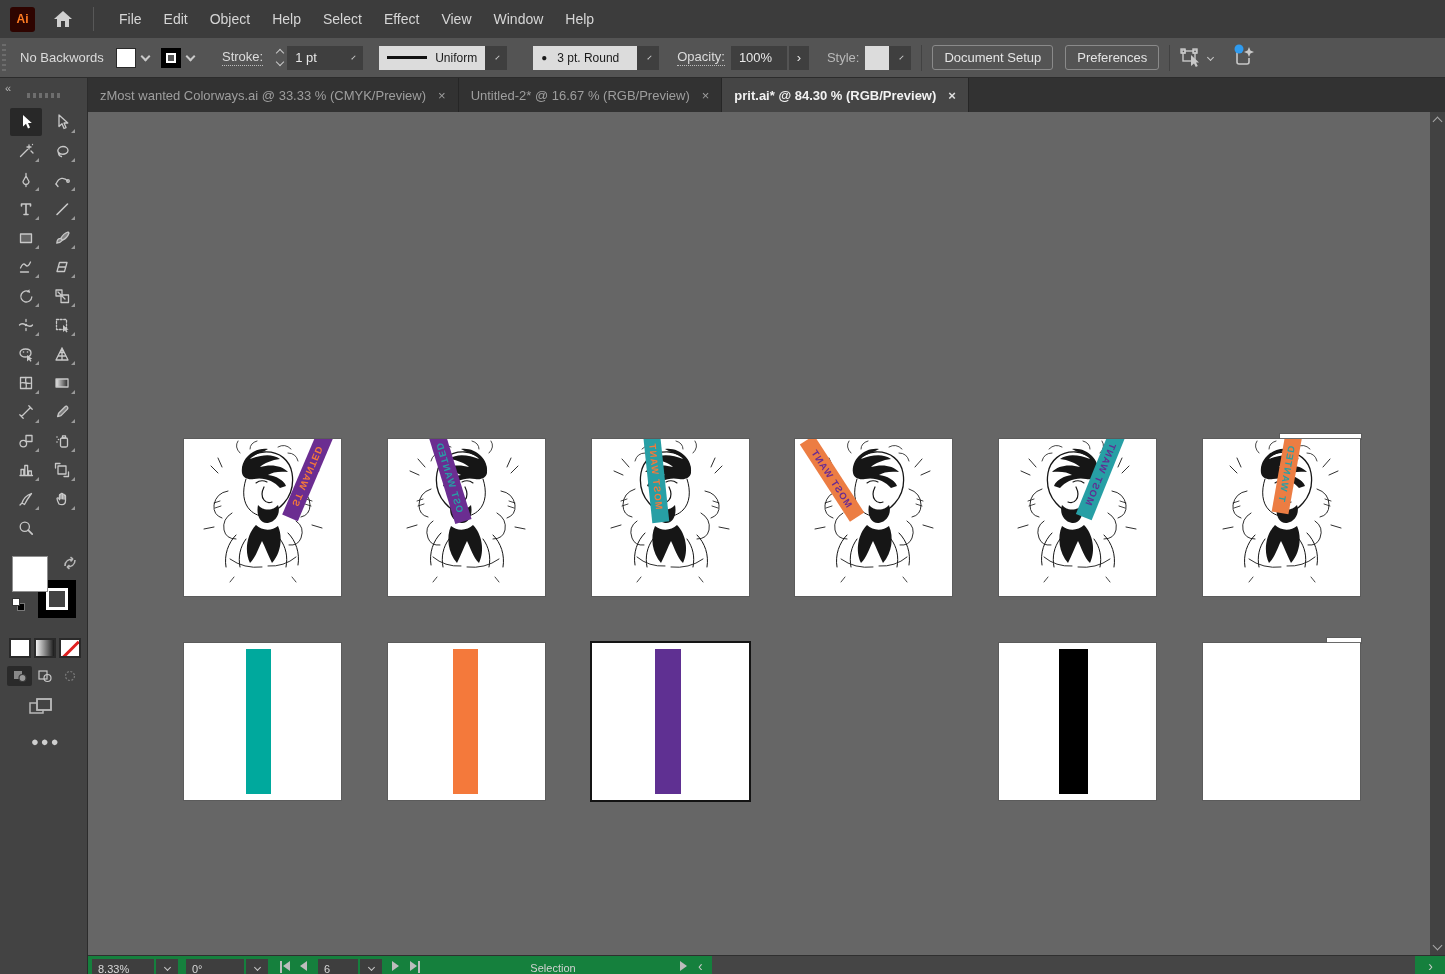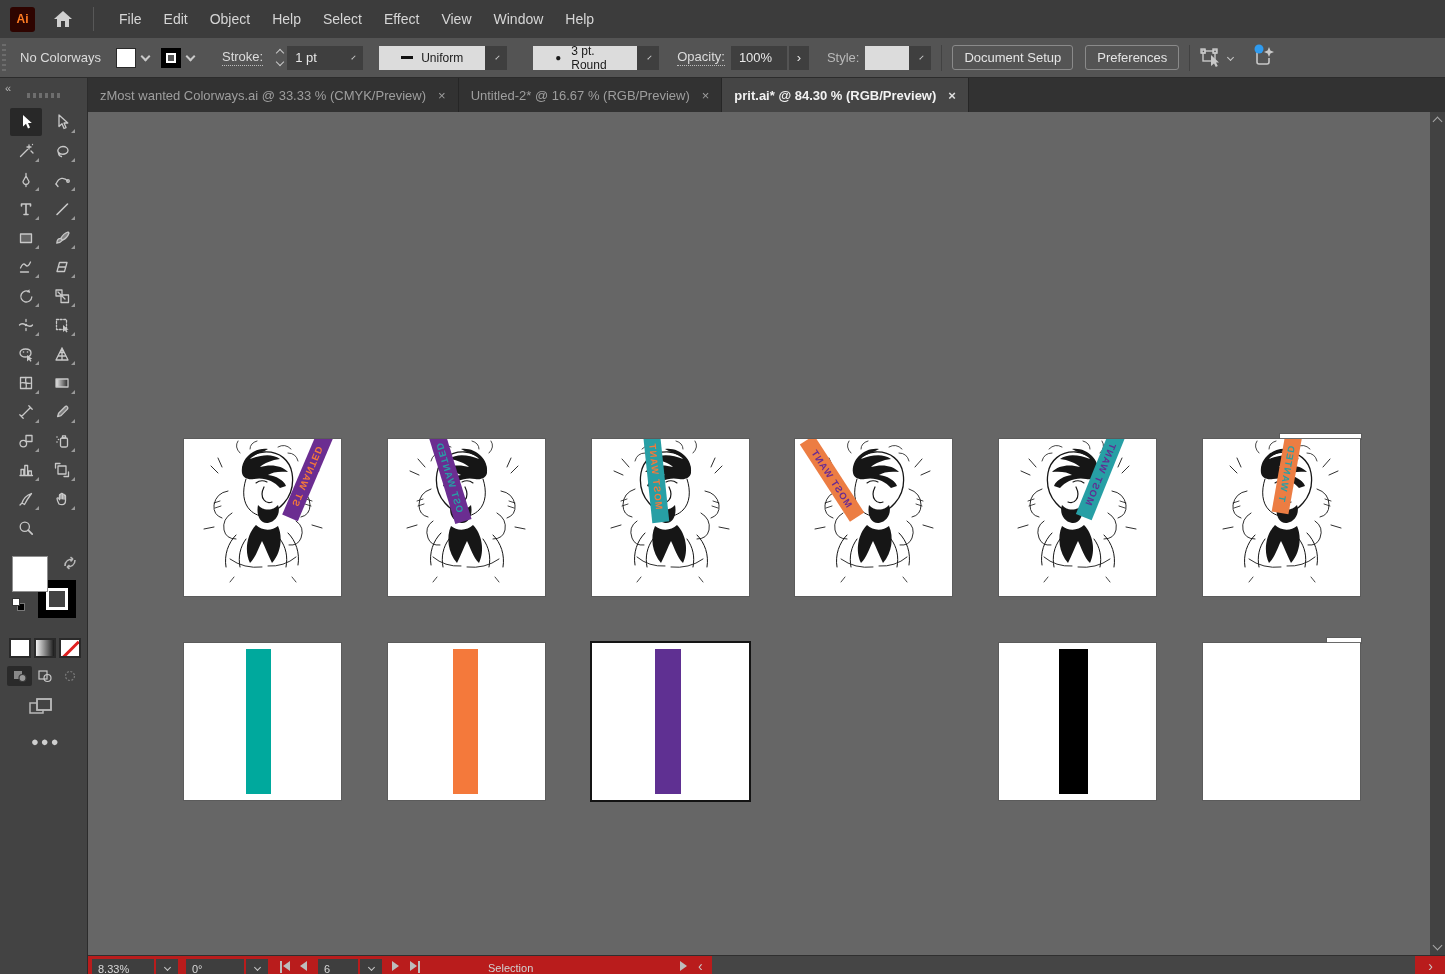--- a/index.html
+++ b/index.html
@@ -26,21 +26,21 @@
   .stroke-swatch { width:20px; height:20px; background:#000; position:relative; }
   .stroke-swatch::after { content:''; position:absolute; inset:5px; background:#545454; border:2px solid #fff; }
   .chev { width:7px; height:7px; border-right:2px solid #c9c9c9; border-bottom:2px solid #c9c9c9;
     transform:rotate(45deg); display:inline-block; margin:0 6px 2px 6px; }
   .chev.sm { width:5px; height:5px; border-width:1.5px; margin:0 4px; }
   .stepper { display:flex; flex-direction:column; gap:3px; margin:0 4px 0 8px; }
   .stepper i { width:6px; height:6px; border-right:1.7px solid #c9c9c9; border-bottom:1.7px solid #c9c9c9; display:block; }
   .stepper .up { transform:rotate(-135deg); }
   .stepper .dn { transform:rotate(45deg); }
   .dark-field { background:#3f3f3f; height:24px; display:flex; align-items:center; padding:0 8px; color:#e8e8e8; }
-  .light-box { background:#dcdcdc; color:#1a1a1a; height:24px; display:flex; align-items:center; padding:0 22px; font-size:12px; }
+  .light-box { background:#dcdcdc; color:#1a1a1a; height:24px; display:flex; align-items:center; padding:0 8px; font-size:12px; }
   .cb-btn { border:1px solid #8a8a8a; border-radius:3px; height:25px; display:flex; align-items:center;
     padding:0 11px; margin-left:12px; color:#e4e4e4; font-size:13px; background:transparent; }
   .vline { width:1px; height:26px; background:#424242; margin:0 10px; }
 
   
   #tabbar { position:absolute; left:88px; top:78px; width:1357px; height:34px; background:#323232; display:flex; }
   .doc-tab { display:flex; align-items:center; padding:0 12px; font-size:13px; color:#9e9e9e;
     border-right:1px solid #262626; white-space:nowrap; }
   .doc-tab.active { background:#454545; color:#f2f2f2; font-weight:bold; }
   .tab-close { margin-left:12px; font-size:13px; color:#9e9e9e; cursor:pointer; }
@@ -101,21 +101,21 @@
   .tl { position:absolute; font-weight:bold; font-size:19px; color:#000; white-space:nowrap; }
   .tl4 { font-size:23px; letter-spacing:-0.5px; }
 
   
   #vscroll { position:absolute; left:1430px; top:112px; width:15px; height:843px; background:#424242; }
   .sc-chev { width:7px; height:7px; border-right:1.7px solid #a8a8a8; border-bottom:1.7px solid #a8a8a8; position:absolute; }
   #vs-up { left:4px; top:6px; transform:rotate(-135deg); }
   #vs-dn { left:4px; bottom:6px; transform:rotate(45deg); }
 
   
-  #statusbar { position:absolute; left:88px; top:955px; width:1357px; height:19px; background:#b91c1c;
+  #statusbar { position:absolute; left:88px; top:955px; width:1357px; height:19px; background:#15803d;
     border-top:1px solid #2f2f2f; color:#d8d8d8; font-size:11px; overflow:hidden; }
   .sb-field { position:absolute; top:3px; height:20px; background:#3e3e3e; display:flex; align-items:center; padding:0 6px; }
   .tri { width:0; height:0; display:inline-block; }
   .tri-r { border-top:5px solid transparent; border-bottom:5px solid transparent; border-left:7px solid #bdbdbd; }
   .tri-l { border-top:5px solid transparent; border-bottom:5px solid transparent; border-right:7px solid #bdbdbd; }
   .nav-btn { position:absolute; top:5px; display:flex; align-items:center; }
   .bar-edge { border-left:2px solid #bdbdbd; padding-left:1px; }
   .bar-edge-r { border-right:2px solid #bdbdbd; padding-right:1px; }
   #hscroll-track { position:absolute; left:624px; top:0; right:30px; height:19px; background:#454545; }
 </style>
@@ -162,21 +162,21 @@
   <div class="menu-item">Help</div>
   <div class="menu-item">Select</div>
   <div class="menu-item">Effect</div>
   <div class="menu-item">View</div>
   <div class="menu-item">Window</div>
   <div class="menu-item">Help</div>
 </div>
 
 <div id="controlbar">
   <div class="grip"></div>
-  <div class="cb-label" style="margin-left:10px; width:90px;">No Colorways</div>
+  <div class="cb-label" style="margin-left:10px; width:90px;">No Backwords</div>
   <div class="swatch-btn"></div>
   <span class="chev"></span>
   <div class="stroke-swatch" style="margin-left:6px;"></div>
   <span class="chev"></span>
   <span class="cb-label dotted-u" style="margin-left:22px;">Stroke:</span>
   <span class="stepper">
       <i class="up"></i>
       <i class="dn"></i>
     </span>
   <div class="dark-field" style="width:54px;">1 pt</div>
@@ -565,21 +565,21 @@
   <div class="sb-field" style="left:272px; width:22px; justify-content:center;">
       <span class="chev sm" style="margin:0 0 3px 0;"></span>
     </div>
   <div class="nav-btn" style="left:304px;">
       <span class="tri tri-r"></span>
     </div>
   <div class="nav-btn" style="left:322px;">
       <span class="bar-edge-r"><span class="tri tri-r"></span></span>
     </div>
 
-  <div style="position:absolute; left:400px; top:6px; width:130px; text-align:left; color:#d2d2d2;">Selection</div>
+  <div style="position:absolute; left:400px; top:6px; width:130px; text-align:center; color:#d2d2d2;">Selection</div>
 
   <div class="nav-btn" style="left:592px;">
       <span class="tri tri-r"></span>
     </div>
   <div style="position:absolute; left:610px; top:2px; color:#c9c9c9; font-size:14px;">‹</div>
   <div id="hscroll-track"></div>
   <div style="position:absolute; right:12px; top:2px; color:#c9c9c9; font-size:14px;">›</div>
 </div>
 
 </body></html>

